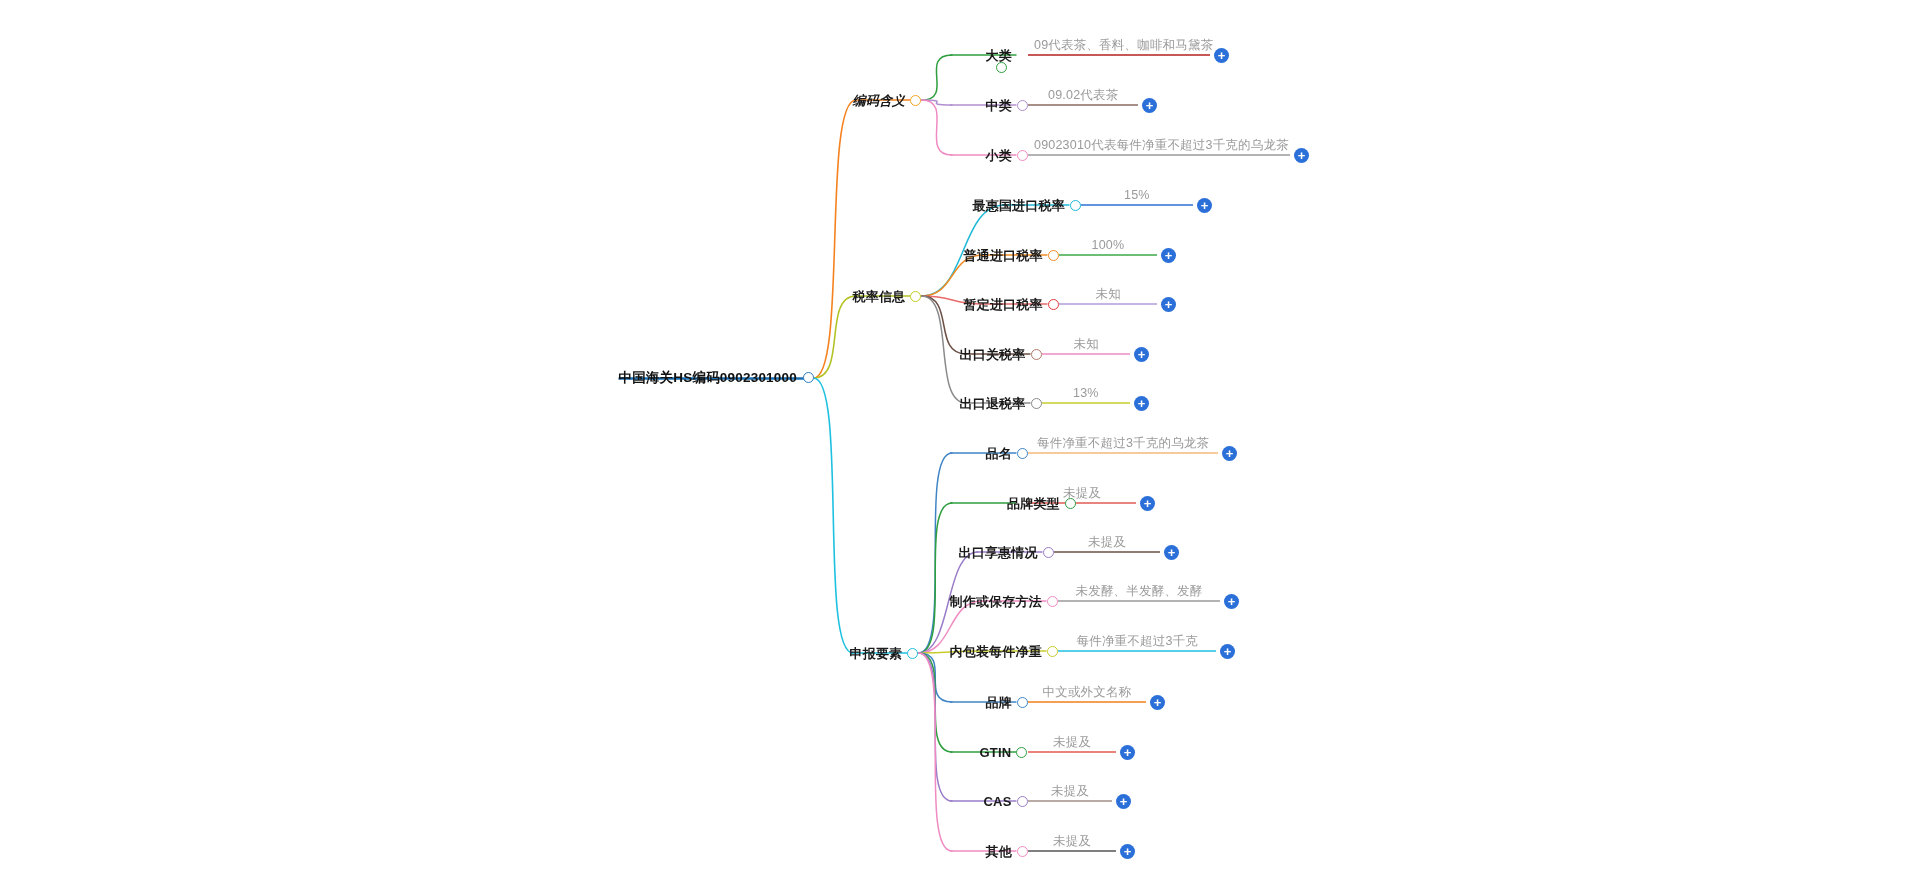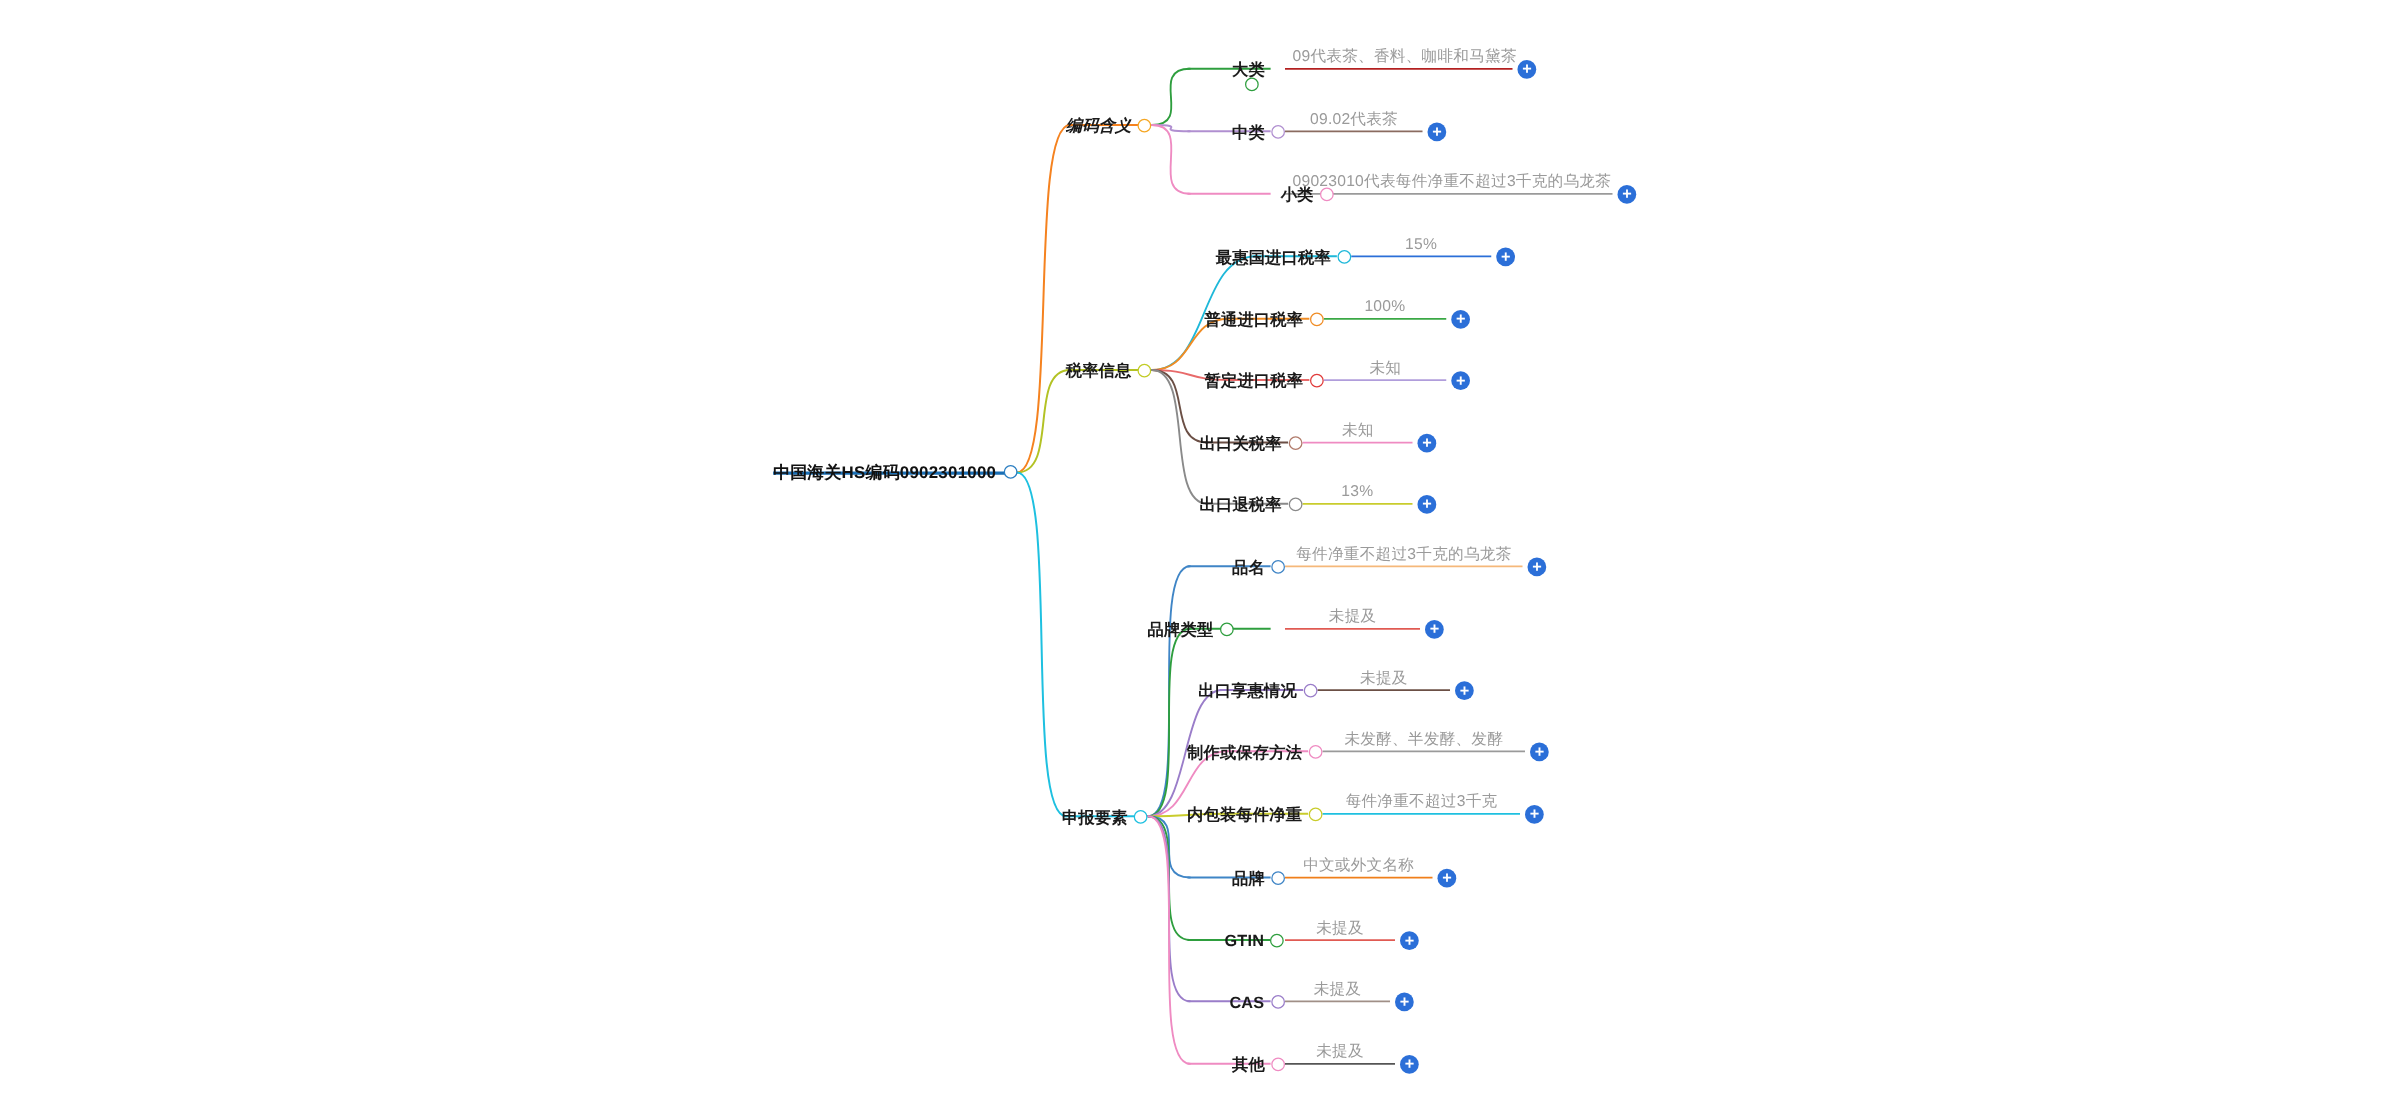--- a/index.html
+++ b/index.html
@@ -177,21 +177,21 @@
       <div class="node leaf" style="left: 985.5px; top: 98.5px;">
         <div class="node-label">中类</div>
         <div class="dot" style="border-color: rgb(176, 143, 208);"></div>
       </div>
       <div class="value-row" style="left: 1048px; top: 89px;">
         <div class="value-text">09.02代表茶</div>
       </div>
       <div class="plus-btn" style="left: 1142px; top: 97.5px;">
         <span>+</span>
       </div>
-      <div class="node leaf" style="left: 985.5px; top: 148.5px; margin-left: 39px;">
+      <div class="node leaf" style="left: 985.5px; top: 148.5px;">
         <div class="node-label">小类</div>
         <div class="dot" style="border-color: rgb(239, 139, 194);"></div>
       </div>
       <div class="value-row" style="left: 1034px; top: 139px;">
         <div class="value-text">09023010代表每件净重不超过3千克的乌龙茶</div>
       </div>
       <div class="plus-btn" style="left: 1294px; top: 147.5px;">
         <span>+</span>
       </div>
       <div class="node branch" style="left: 852.5px; top: 289.5px;">
@@ -255,21 +255,21 @@
       <div class="node leaf" style="left: 985.5px; top: 446.5px;">
         <div class="node-label">品名</div>
         <div class="dot" style="border-color: rgb(63, 133, 198);"></div>
       </div>
       <div class="value-row" style="left: 1037px; top: 437px;">
         <div class="value-text">每件净重不超过3千克的乌龙茶</div>
       </div>
       <div class="plus-btn" style="left: 1222px; top: 445.5px;">
         <span>+</span>
       </div>
-      <div class="node leaf" style="left: 918px; top: 496.5px;">
+      <div class="node leaf" style="left: 1007px; top: 496.5px;">
         <div class="node-label">品牌类型</div>
         <div class="dot" style="border-color: rgb(46, 158, 62);"></div>
       </div>
       <div class="value-row" style="left: 1063px; top: 487px;">
         <div class="value-text">未提及</div>
       </div>
       <div class="plus-btn" style="left: 1140px; top: 495.5px;">
         <span>+</span>
       </div>
       <div class="node leaf" style="left: 958.5px; top: 545.5px;">

